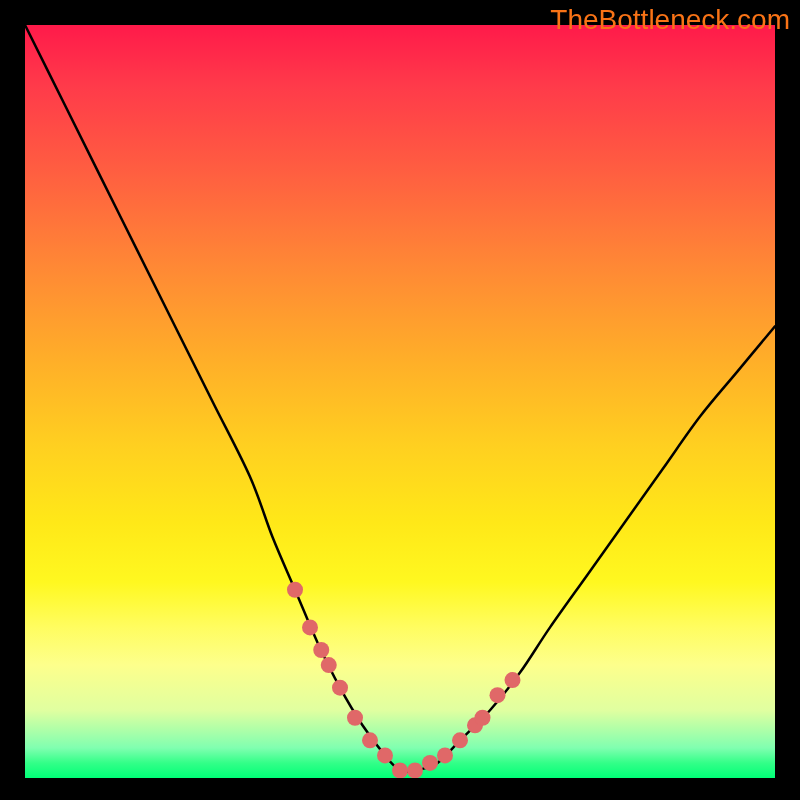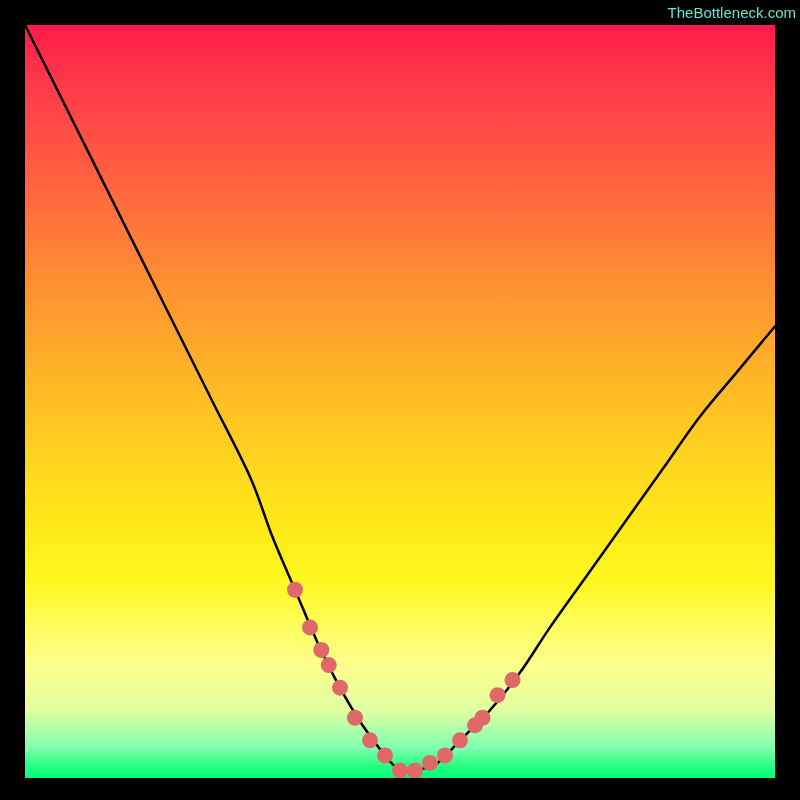--- a/index.html
+++ b/index.html
@@ -23,23 +23,23 @@
       #fdff8c 85%,
       #e0ffa0 91%,
       #80ffb0 96%,
       #33ff88 98%,
       #00ff77 100%
     );
   }
   .watermark {
     position: absolute;
     top: 4px;
-    right: 4px;
-    color: #5eead4;
-    font-size: 15px;
+    right: 10px;
+    color: #f97316;
+    font-size: 28px;
     font-weight: 500;
     z-index: 10;
   }
   svg.curve {
     position: absolute;
     left: 0; top: 0;
     width: 750px; height: 753px;
   }
 </style>
 </head>

